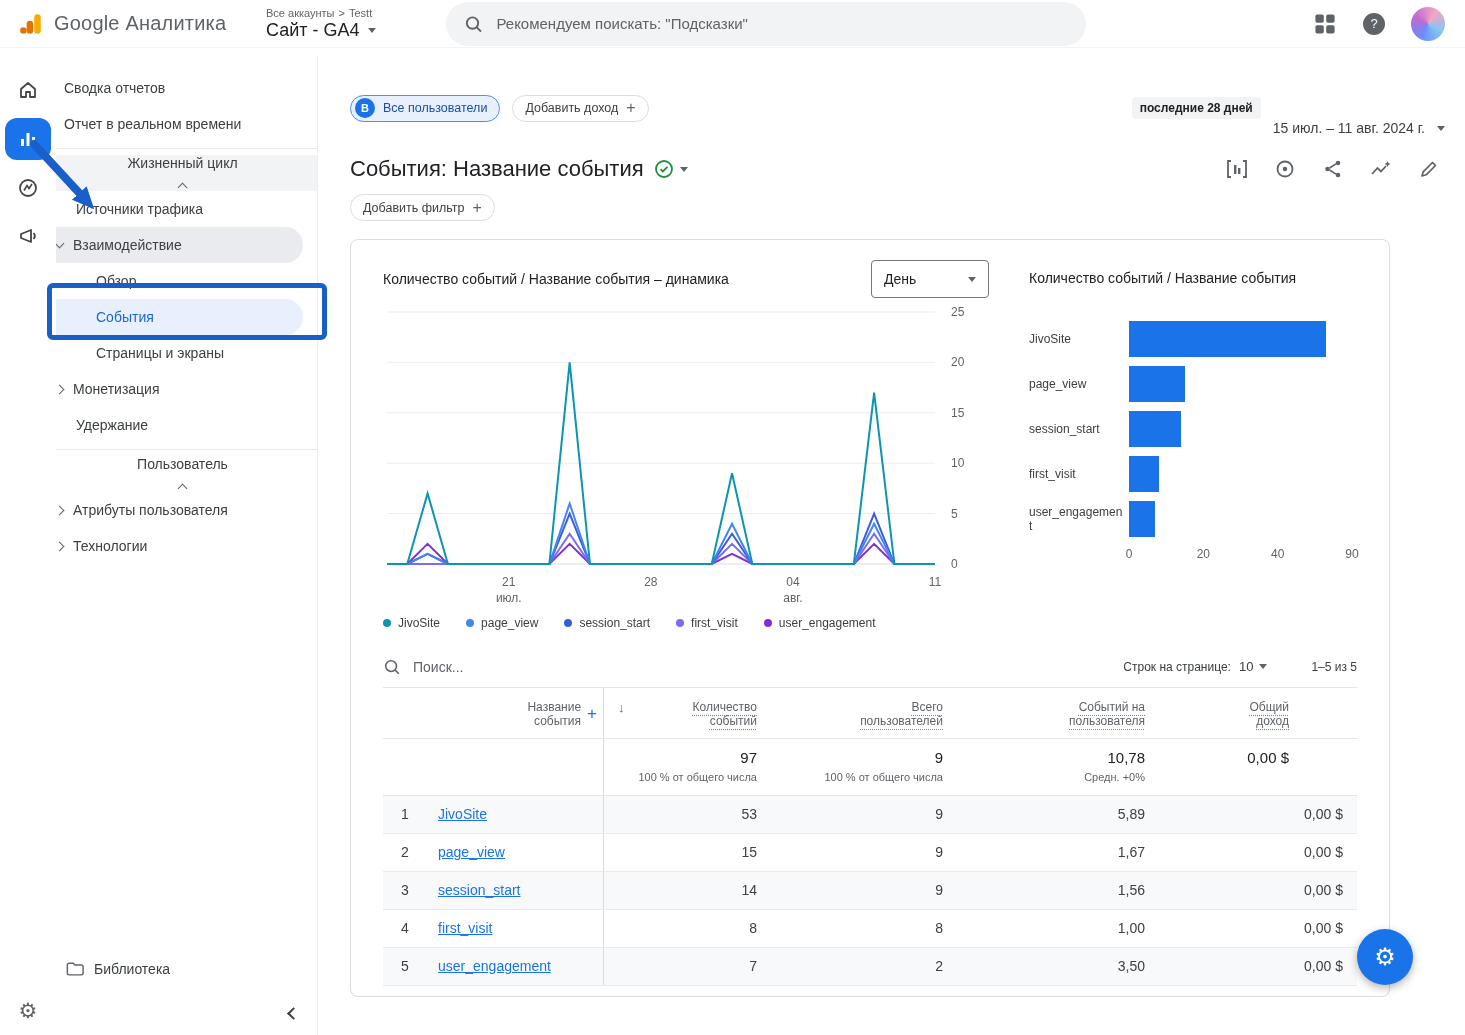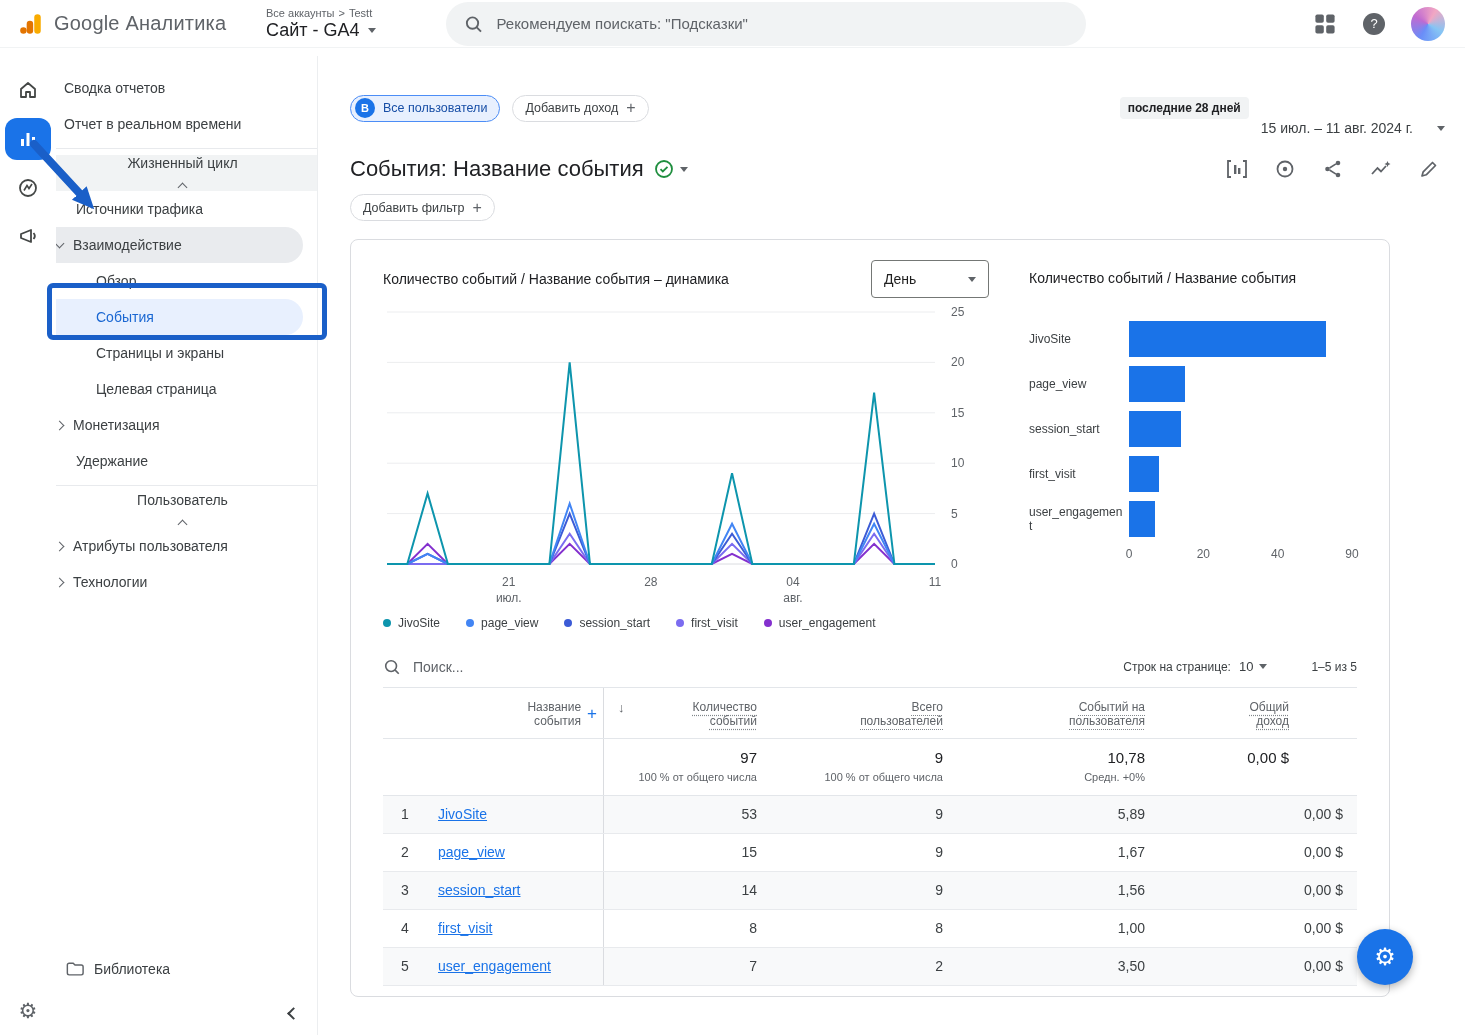--- a/index.html
+++ b/index.html
@@ -54,21 +54,21 @@
 
 .main { position:absolute; left:330px; top:56px; right:0; bottom:0; padding:24px 20px 0; background:#fff; }
 .chips-row { display:flex; align-items:center; }
 .chip { height:27px; border-radius:14px; display:inline-flex; align-items:center; font-size:12.5px; padding:0 12px; cursor:pointer; background:#fff; }
 .chip-users { background:#e8f0fe; border:1px solid #4c8df6; color:#174ea6; gap:8px; padding-left:4px; }
 .b-badge { width:20px; height:20px; border-radius:50%; background:#1a73e8; color:#fff; font-size:11px; display:flex; align-items:center; justify-content:center; font-weight:bold; }
 .chip-plain { border:1px solid #dadce0; color:#3c4043; gap:8px; margin-left:12px; }
 .plus { color:#5f6368; font-size:16px; line-height:1; }
 .date-area { margin-left:auto; display:flex; align-items:center; gap:12px; }
 .date-hint { font-size:12px; font-weight:bold; color:#202124; background:#f1f3f4; padding:4px 8px; border-radius:4px; white-space:nowrap; }
-.date-range { font-size:14px; color:#3c4043; display:flex; align-items:center; gap:24px; cursor:pointer; white-space:nowrap;margin-top:40px; }
+.date-range { font-size:14px; color:#3c4043; display:flex; align-items:center; gap:12px; cursor:pointer; white-space:nowrap;margin-top:40px; }
 
 .title-row { display:flex; align-items:center; margin-top:20px; }
 .page-title { font-size:22px; font-weight:400; color:#202124; }
 .title-check { margin-left:10px; display:flex; align-items:center; gap:6px; cursor:pointer; }
 .actions { margin-left:auto; display:flex; align-items:center; gap:24px; padding-right:4px; }
 .icon-btn { width:24px; height:24px; display:flex; align-items:center; justify-content:center; cursor:pointer; }
 .filter-row { margin-top:12px; }
 
 .card { margin-top:18px; width:1040px; background:#fff; border:1px solid #dadce0; border-radius:8px; padding:20px 32px 10px; }
 .charts-row { display:flex; }
@@ -213,23 +213,20 @@
     <span>Взаимодействие</span>
   </div>
   <div class="nav-item pl3">
       <span>Обзор</span>
     </div>
   <div class="nav-item pl3 pill selected">
       <span>События</span>
     </div>
   <div class="nav-item pl3">
       <span>Страницы и экраны</span>
-    </div>
-  <div class="nav-item pl3">
-      <span>Целевая страница</span>
     </div>
   <div class="nav-item">
     <span class="chev right exp"></span>
     <span>Монетизация</span>
   </div>
   <div class="nav-item pl2">
       <span>Удержание</span>
     </div>
   <div class="nav-divider"></div>
   <div class="nav-item nav-sec">

